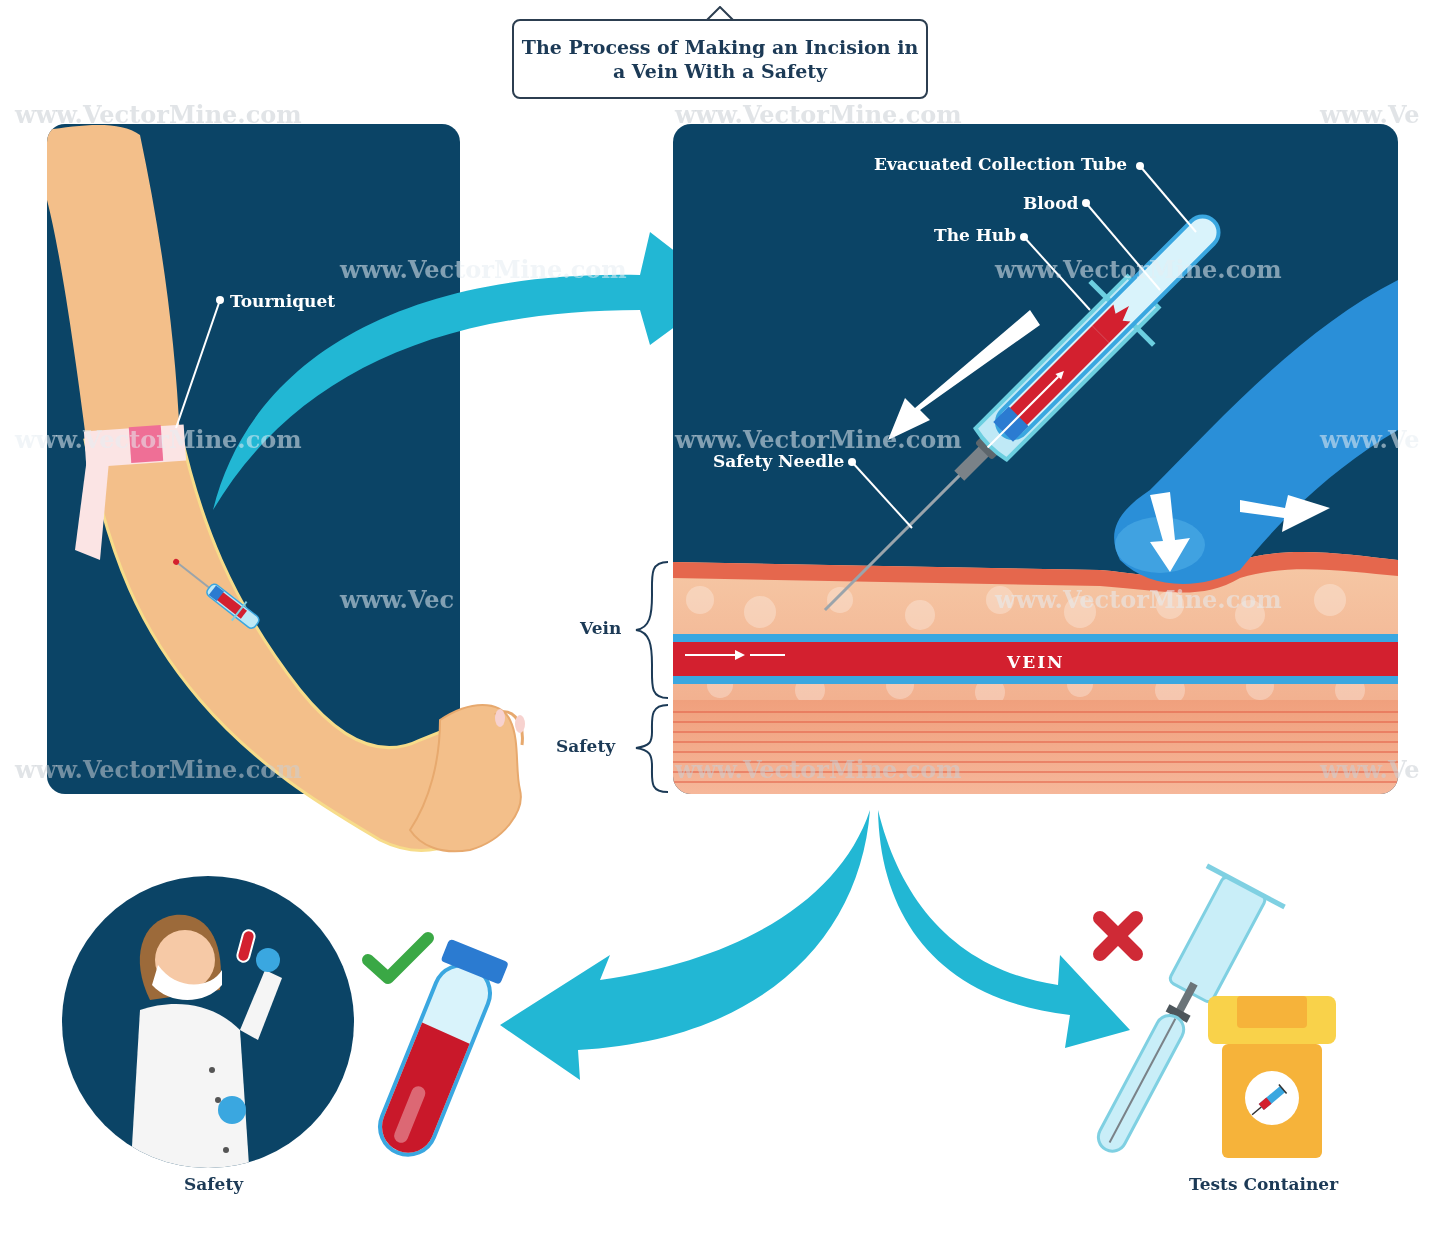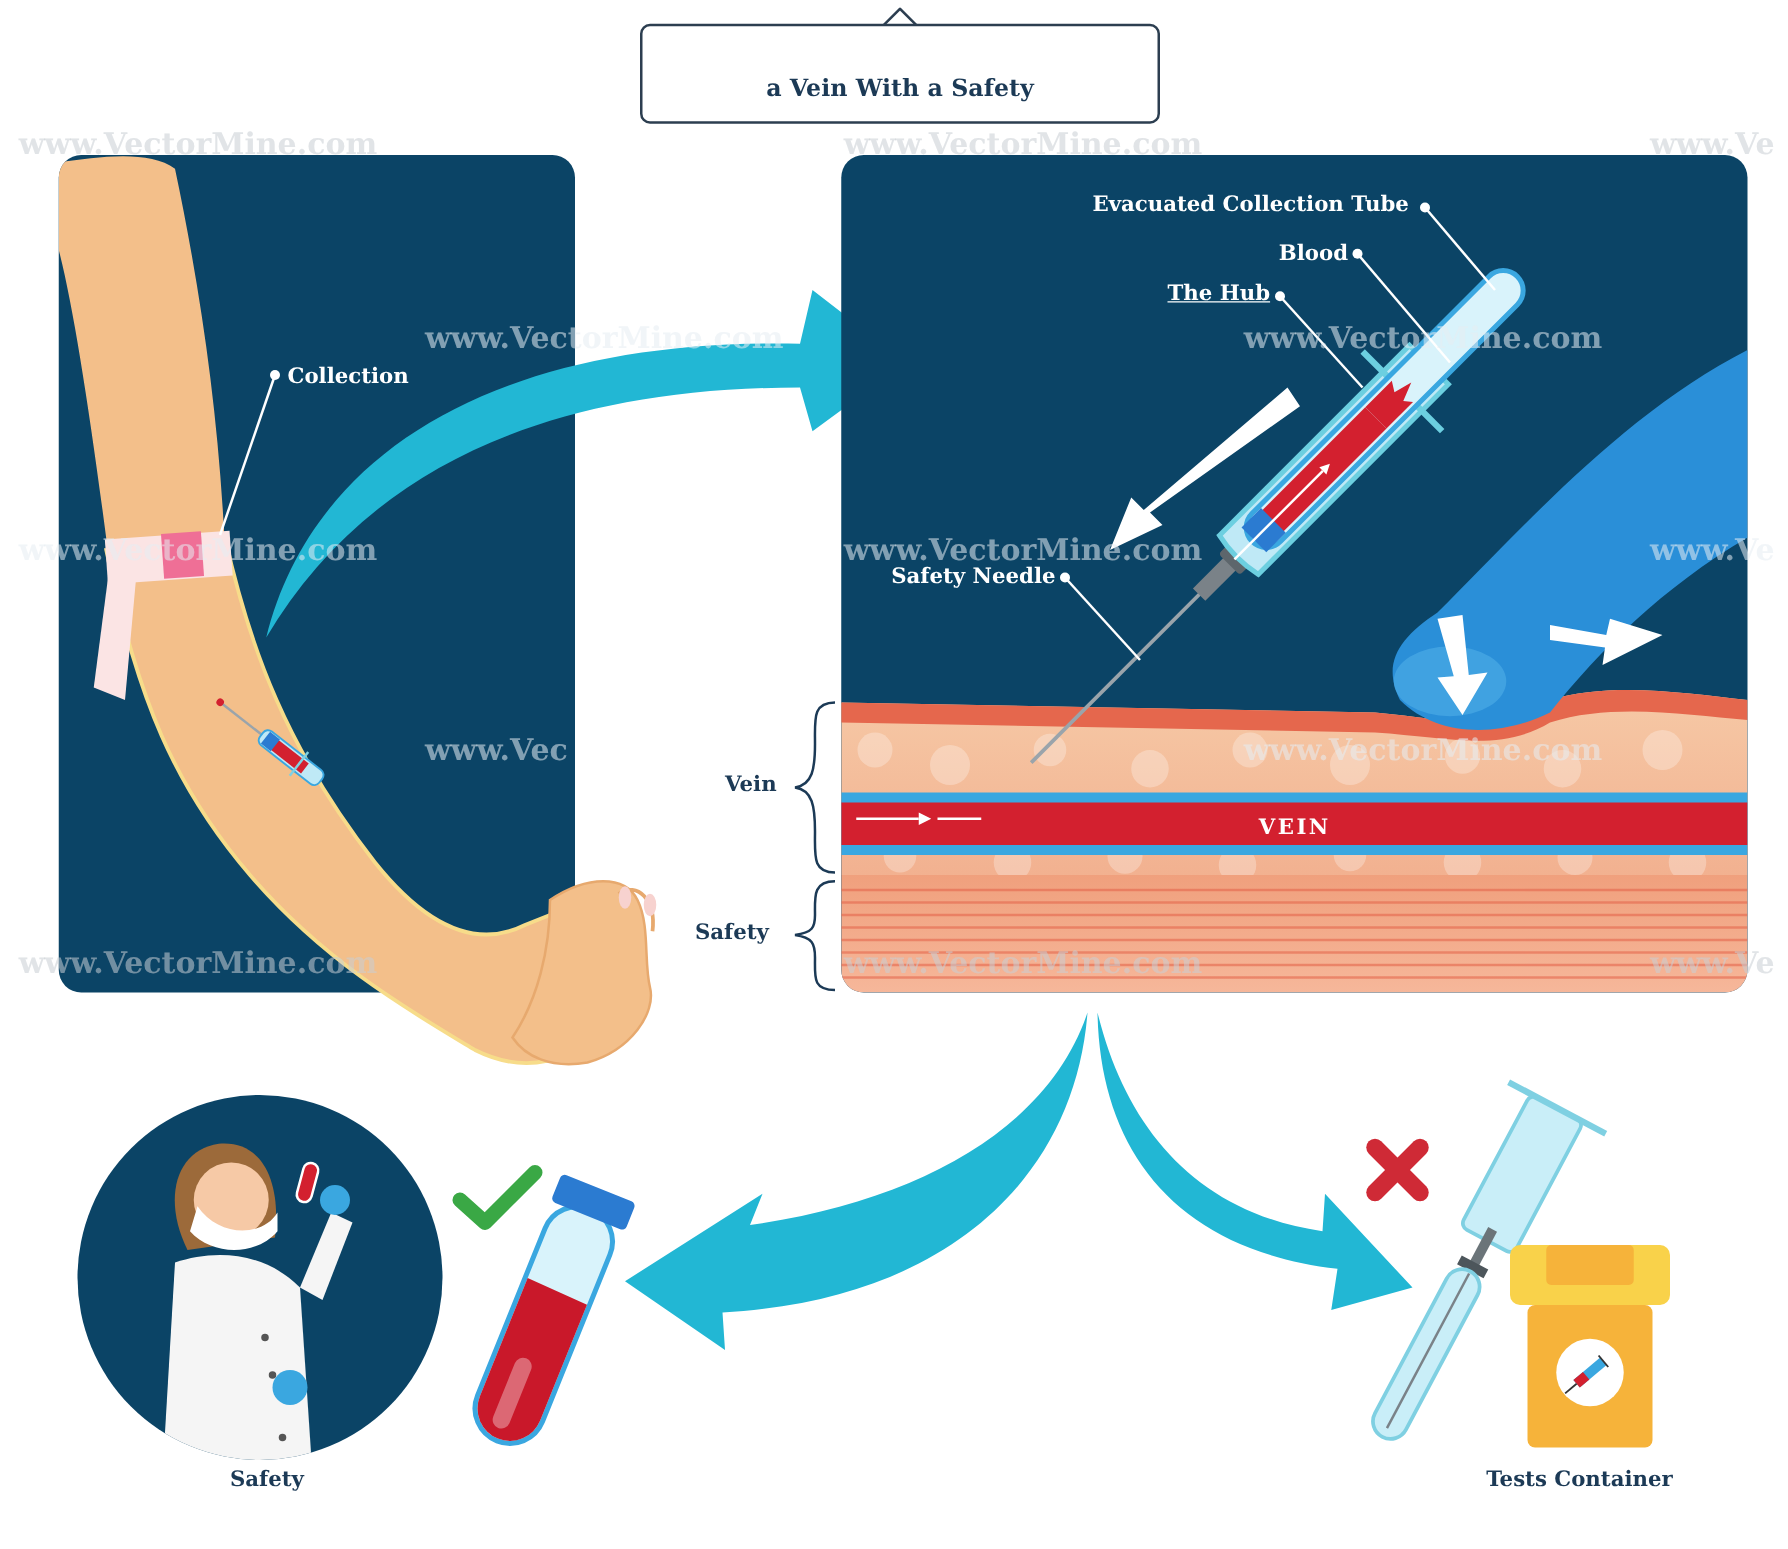--- a/index.html
+++ b/index.html
@@ -217,30 +217,30 @@
       <line x1="14" y1="-6" x2="14" y2="6" stroke="#333" stroke-width="1.5"></line>
     </g>
   </g>
 </svg>
 
 <svg class="abs title-caret" viewBox="0 0 28 15">
   <path d="M0 15 L14 1 L28 15" fill="#ffffff" stroke="#2c3e50" stroke-width="2"></path>
 </svg>
 <div class="abs title-box">
   <span>
-    <br>
+    <span>The Process of Making an Incision in</span><br>
     <span>a Vein With a Safety</span>
   </span>
 </div>
 
-<div class="abs lbl light" style="left:230px;top:291px;">Collection</div>
+<div class="abs lbl light" style="left:230px;top:291px;">Tourniquet</div>
 
 <div class="abs lbl light" style="left:874px;top:154px;">Evacuated Collection Tube</div>
 <div class="abs lbl light" style="left:1023px;top:193px;">Blood</div>
-<div class="abs lbl light" style="left:934px;top:225px;text-decoration:underline;">The Hub</div>
+<div class="abs lbl light" style="left:934px;top:225px;">The Hub</div>
 <div class="abs lbl light" style="left:713px;top:451px;">Safety Needle</div>
 <div class="abs vein-text" style="left:1007px;top:652px;">VEIN</div>
 
 <div class="abs lbl dark" style="left:580px;top:618px;">Vein</div>
 <div class="abs lbl dark" style="left:556px;top:736px;">Safety</div>
 
 <div class="abs lbl dark" style="left:184px;top:1174px;">Safety</div>
 <div class="abs lbl dark" style="left:1189px;top:1174px;">Tests Container</div>
 
 <div class="abs wm onwhite" style="left:15px;top:100px;">www.VectorMine.com</div>

